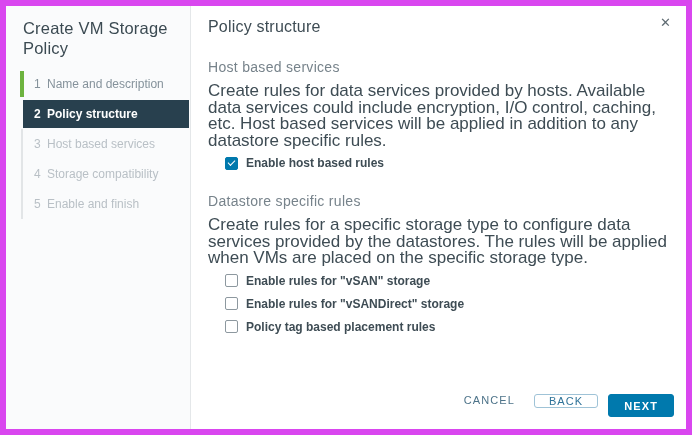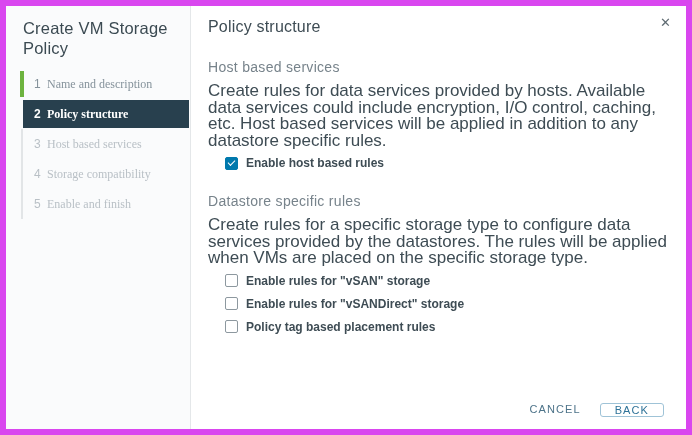--- a/index.html
+++ b/index.html
@@ -58,21 +58,21 @@
   }
   .step.upcoming::before {
     content: "";
     position: absolute;
     left: 15px; top: 0; bottom: 0;
     width: 2px;
     background: #e2e5e7;
   }
   .step .num, .step .lbl { position: relative; z-index: 1; }
   .step .num { margin-left: 28px; width: 10px; }
-  .step .lbl { margin-left: 3px; font-family: Liberation Serif, serif; }
+  .step .lbl { margin-left: 3px; }
   .step.completed { color: #85929b; cursor: pointer; }
   .step.active { color: #ffffff; font-weight: 700; }
   .step.upcoming { color: #b9c0c6; }
   
   .main {
     flex: 1;
     position: relative;
     background: #ffffff;
     padding: 0 16px 0 17px;
   }
@@ -251,15 +251,16 @@
       <div class="cb-row">
         <span class="checkbox"></span>
         <span class="cb-label">Policy tag based placement rules</span>
       </div>
     </div>
   </div>
 
   <div class="footer">
     <button class="btn-cancel">CANCEL</button>
     <button class="btn-back">BACK</button>
+    <button class="btn-next">NEXT</button>
   </div>
 
 </div>
 
 </body></html>

